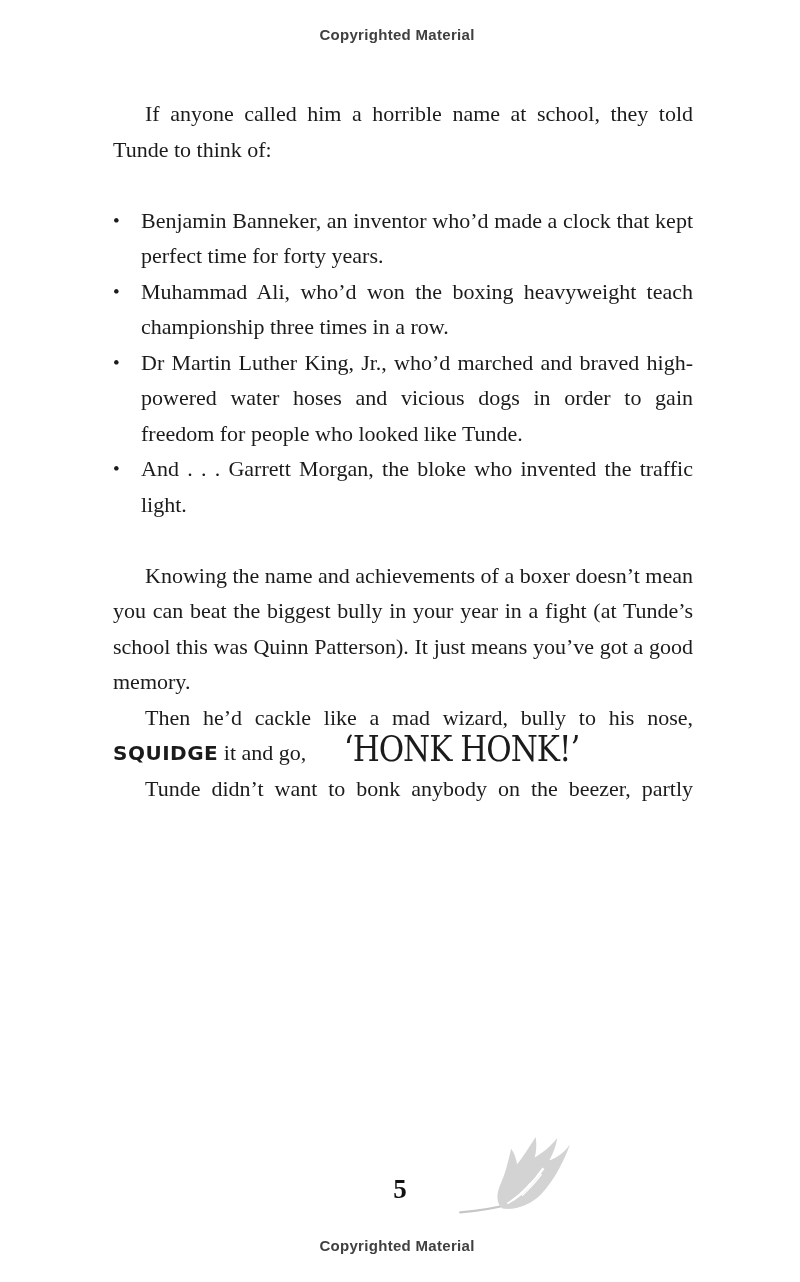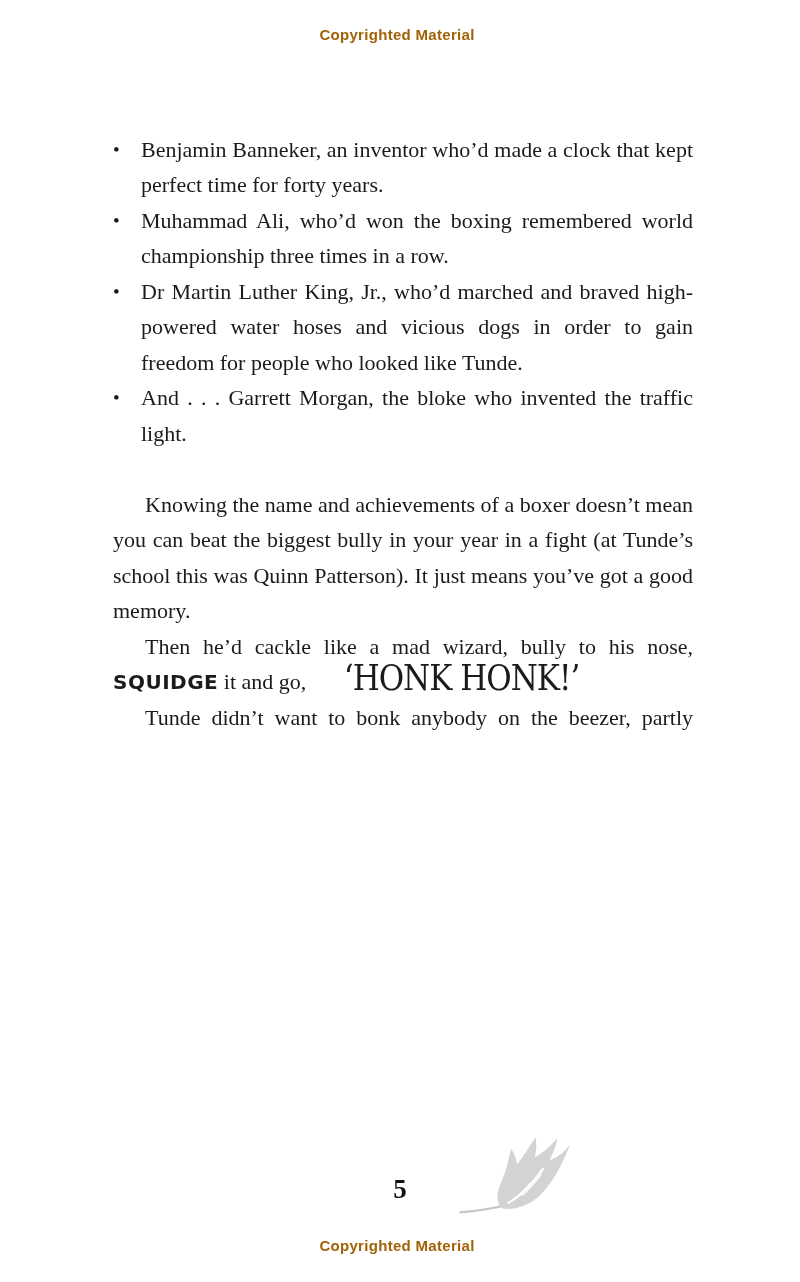--- a/index.html
+++ b/index.html
@@ -13,21 +13,21 @@
     color: #1b1b1b;
   }
   .copyright {
     position: absolute;
     left: 0; right: 6px;
     text-align: center;
     font-family: "Liberation Sans", "DejaVu Sans", sans-serif;
     font-weight: 700;
     font-size: 15px;
     letter-spacing: 0.3px;
-    color: #a16207;
+    color: #404040;
   }
   .copyright.top { top: 26px; }
   .copyright.bottom { top: 1237px; }
 
   .content {
     position: absolute;
     left: 113px;
     top: 96px;
     width: 580px;
     font-size: 22px;
@@ -88,29 +88,30 @@
 </style>
 </head>
 <body>
 
 <div class="page">
 
   <div class="copyright top">Copyrighted Material</div>
 
   <div class="content">
 
+    <p class="para indent">If anyone called him a horrible name at school, they told Tunde to think of:</p>
 
     <div class="bullets">
       <div class="bullet-row">
         <span class="bullet-marker">•</span>
         <span class="bullet-text">Benjamin Banneker, an inventor who’d made a clock that kept perfect time for forty years.</span>
       </div>
       <div class="bullet-row">
         <span class="bullet-marker">•</span>
-        <span class="bullet-text">Muhammad Ali, who’d won the boxing remembered world championship three times in a row.</span>
+        <span class="bullet-text">Muhammad Ali, who’d won the boxing heavyweight teach championship three times in a row.</span>
       </div>
       <div class="bullet-row">
         <span class="bullet-marker">•</span>
         <span class="bullet-text">Dr Martin Luther King, Jr., who’d marched and braved high-powered water hoses and vicious dogs in order to gain freedom for people who looked like Tunde.</span>
       </div>
       <div class="bullet-row">
         <span class="bullet-marker">•</span>
         <span class="bullet-text">And . . . Garrett Morgan, the bloke who invented the traffic light.</span>
       </div>
     </div>

